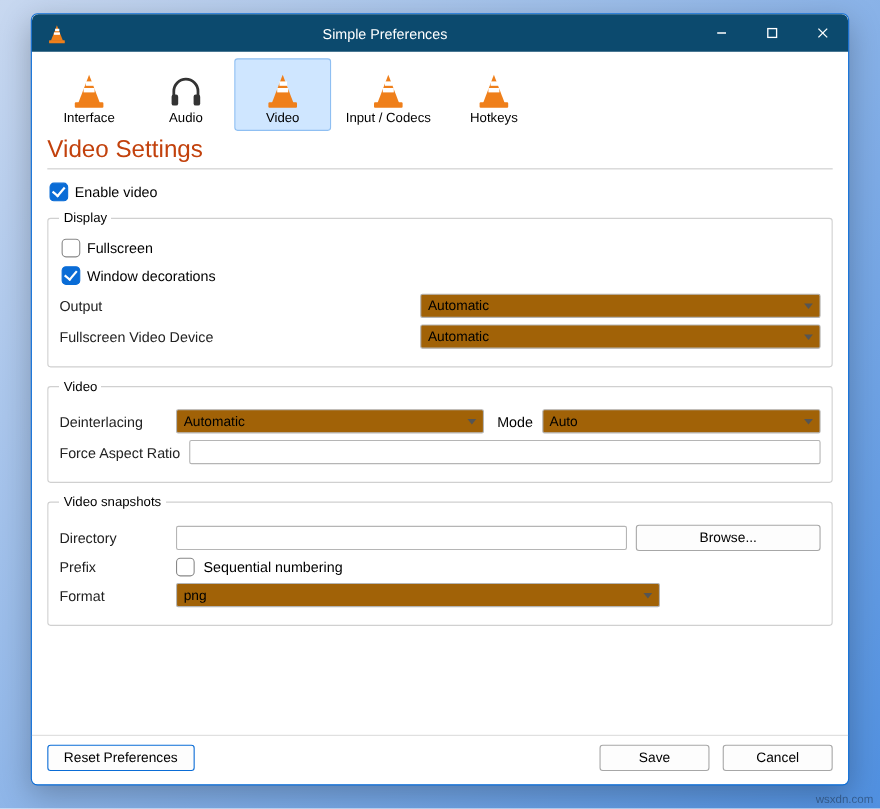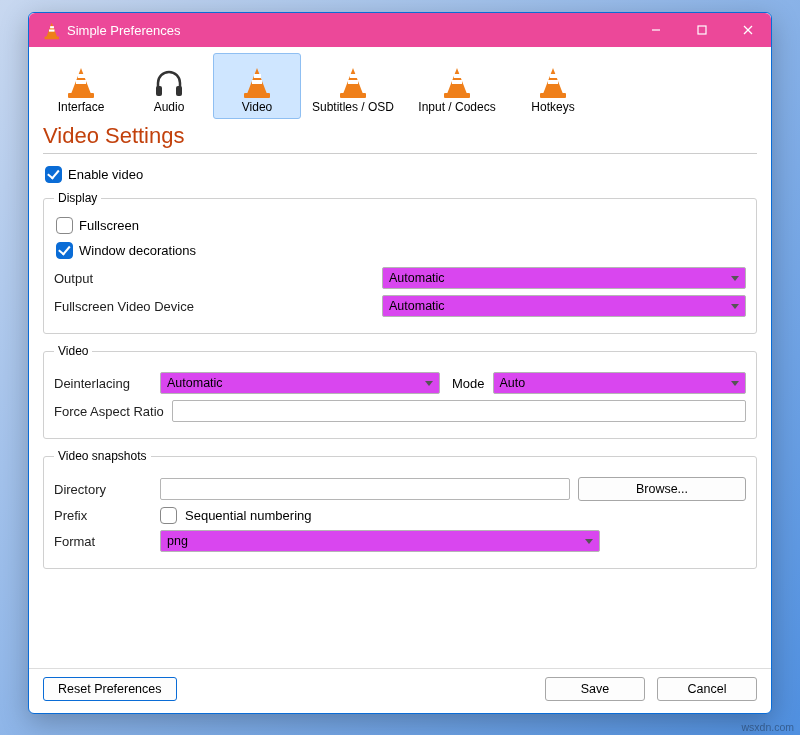--- a/index.html
+++ b/index.html
@@ -20,25 +20,26 @@
     height: 702px;
     background: #fff;
     border: 1px solid #0a6cd6;
     border-radius: 6px;
     box-shadow: 0 8px 28px rgba(0,0,0,.25);
     display: flex;
     flex-direction: column;
   }
   .titlebar {
     height: 34px;
-    background: #ec4899;
+    background: #0c4a6e;
     display: flex;
     align-items: center;
     border-radius: 6px 6px 0 0;
     color: #fff;
+    text-align: center;
   }
   .titlebar .app-icon { width: 20px; height: 20px; margin: 0 8px 0 10px; display:flex;align-items:center;justify-content:center;}
   .titlebar .title { flex: 1; font-size: 13px; }
   .win-btns { display: flex; }
   .win-btn { width: 46px; height: 34px; display:flex;align-items:center;justify-content:center; }
   .win-btn svg { stroke: #fff; stroke-width: 1.2; fill:none; }
   .toolbar {
     display: flex;
     padding: 6px 8px 0 8px;
     gap: 0;
@@ -79,21 +80,21 @@
     border-radius: 3px;
     margin: 0 0 10px 0;
     padding: 8px 10px 10px 10px;
   }
   legend { font-size: 12px; padding: 0 4px; color:#000000; }
   .form-row { display:flex; align-items:center; gap:8px; margin: 6px 0; }
   .lbl { width: 130px; color:#222; }
   .lbl.short { width: 98px; }
   .select {
     flex:1; height:22px; border:1px solid #b5b5b5; border-radius:2px;
-    background:#d946ef; display:flex; align-items:center; padding:0 6px;
+    background:#a16207; display:flex; align-items:center; padding:0 6px;
     position:relative; font-size:12.5px;
   }
   .select::after {
     content:""; position:absolute; right:6px; top:8px;
     border-left:4px solid transparent; border-right:4px solid transparent;
     border-top:5px solid #555;
   }
   .textbox {
     flex:1; height:22px; border:1px solid #b5b5b5; border-radius:2px;
     background:#fff; padding:0 6px; font-size:12.5px; display:flex;align-items:center;
@@ -195,51 +196,40 @@
       <div class="ticon">
           <span class="cone">
             <span class="body"></span>
             <span class="stripe s1"></span>
             <span class="stripe s2"></span>
             <span class="base"></span>
           </span>
         </div>
       <div>Video</div>
     </div>
-    <div class="tool-tab subtitles">
+    <div class="tool-tab codecs">
       <div class="ticon">
           <span class="cone">
             <span class="body"></span>
             <span class="stripe s1"></span>
             <span class="stripe s2"></span>
             <span class="base"></span>
           </span>
         </div>
-      <div>Subtitles / OSD</div>
-    </div>
-    <div class="tool-tab codecs">
+      <div>Input / Codecs</div>
+    </div>
+    <div class="tool-tab">
       <div class="ticon">
           <span class="cone">
             <span class="body"></span>
             <span class="stripe s1"></span>
             <span class="stripe s2"></span>
             <span class="base"></span>
           </span>
         </div>
-      <div>Input / Codecs</div>
-    </div>
-    <div class="tool-tab">
-      <div class="ticon">
-          <span class="cone">
-            <span class="body"></span>
-            <span class="stripe s1"></span>
-            <span class="stripe s2"></span>
-            <span class="base"></span>
-          </span>
-        </div>
       <div>Hotkeys</div>
     </div>
   </div>
 
   <h1 class="page-title">Video Settings</h1>
   <hr class="sep">
 
   <div class="content">
 
     <div class="chk-row">

